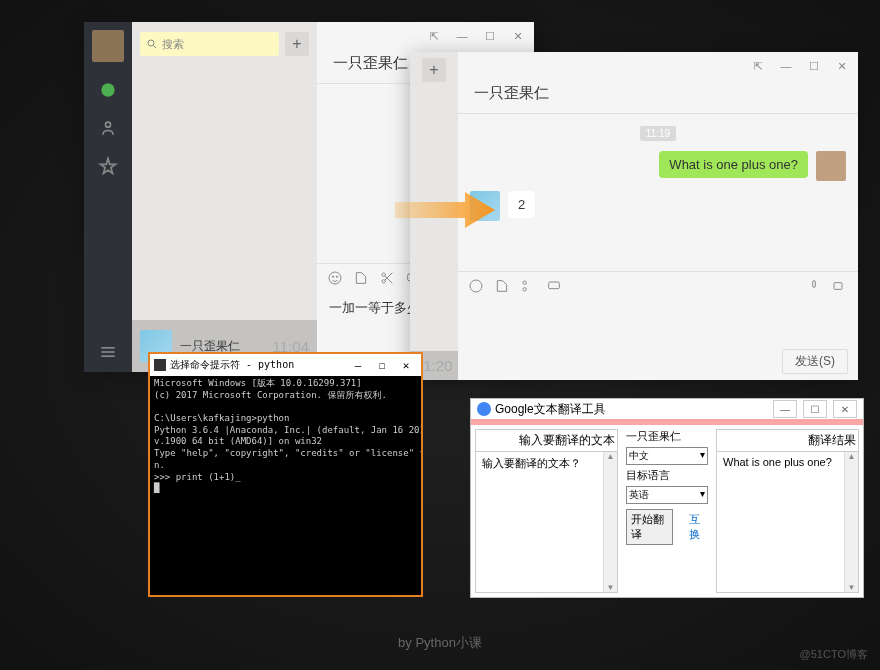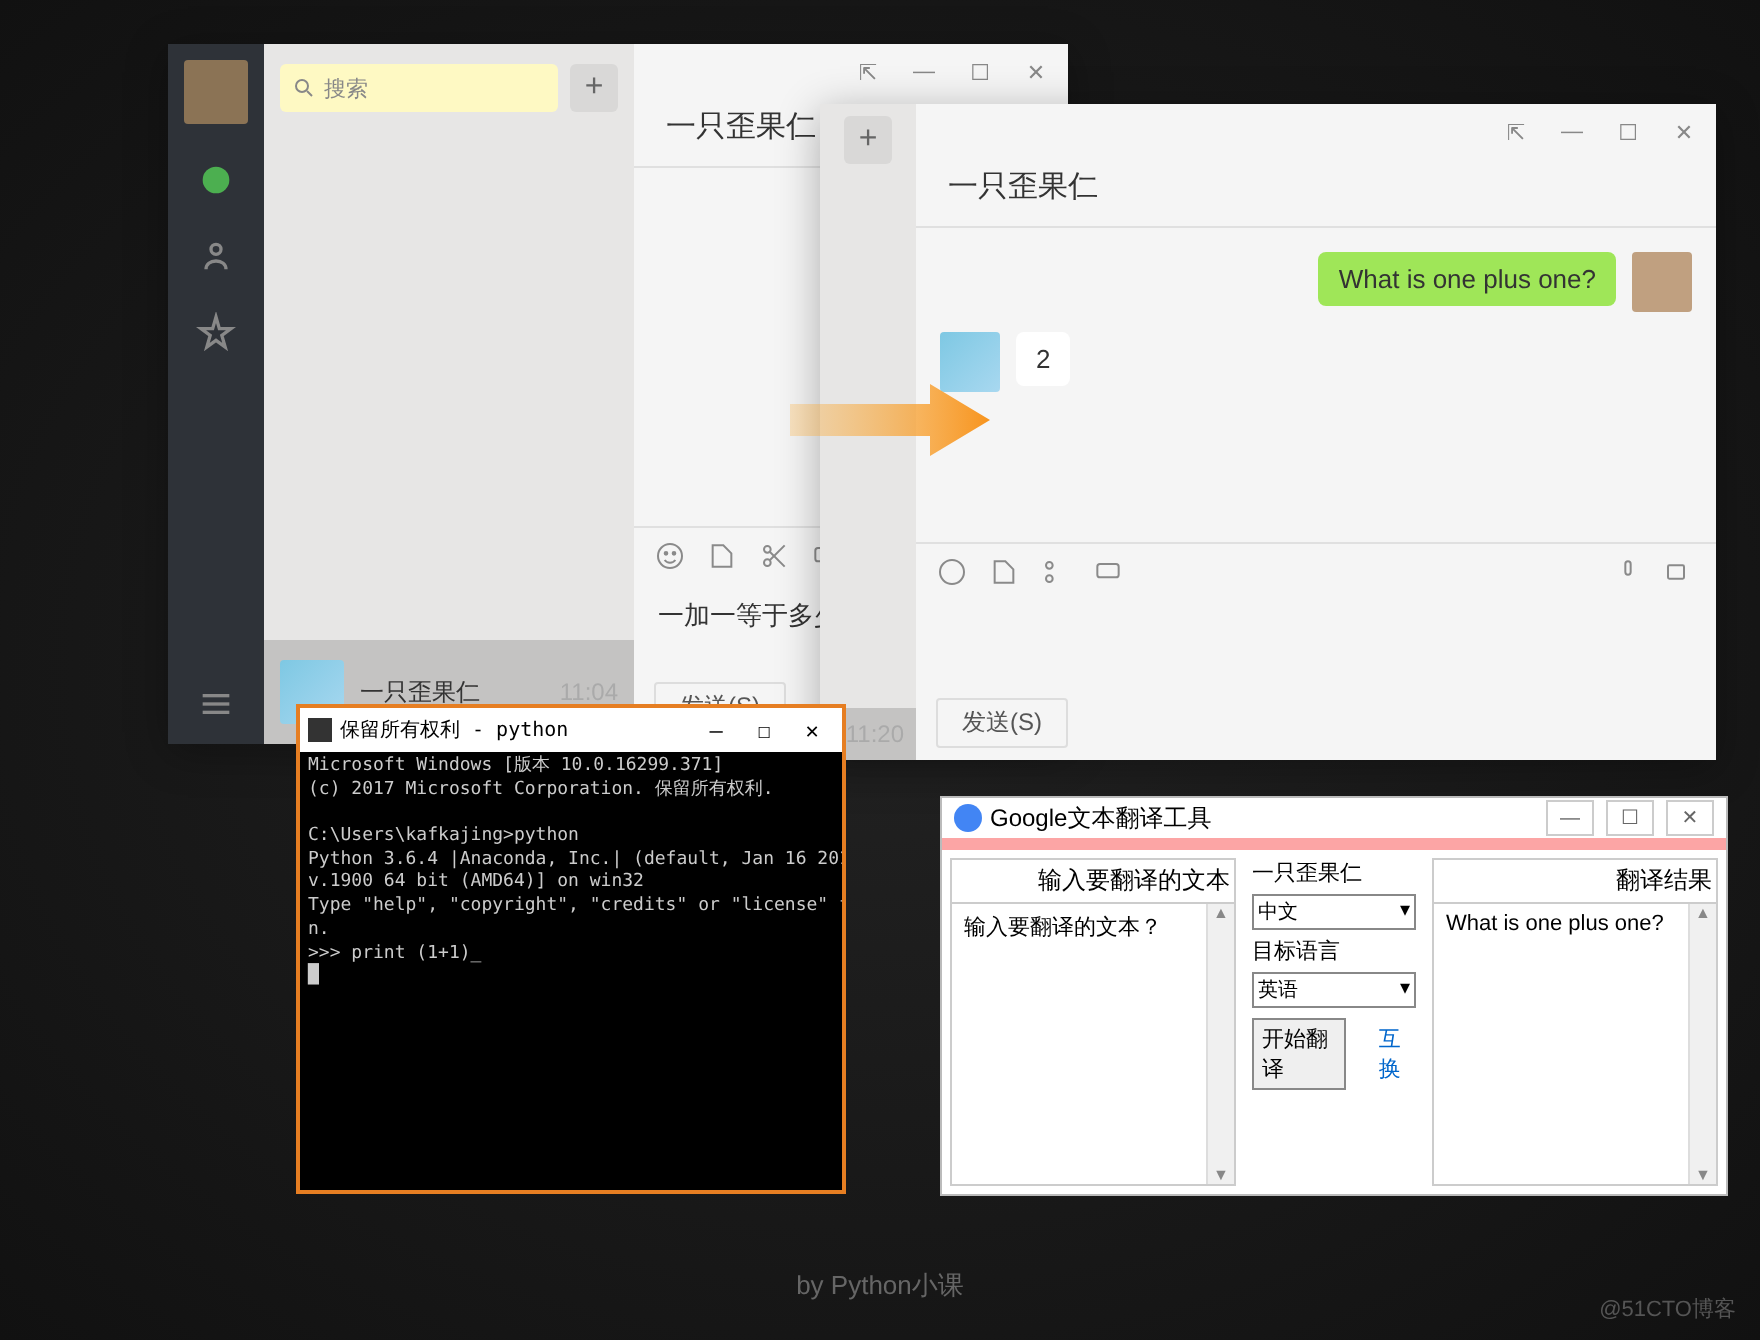--- a/index.html
+++ b/index.html
@@ -16,40 +16,40 @@
 .wc-menu { margin-top: auto; margin-bottom: 10px; }
 .wc-chatlist { width: 185px; background: #e7e6e5; display: flex; flex-direction: column; }
 .wc-search-row { display: flex; align-items: center; padding: 10px 8px; gap: 6px; }
 .wc-search { flex: 1; background: #fef9c3; border-radius: 3px; height: 24px; display: flex; align-items: center; padding: 0 6px; color: #888; font-size: 11px; }
 .wc-search svg { width: 12px; height: 12px; margin-right: 4px; }
 .wc-add { width: 24px; height: 24px; background: #d9d8d7; border-radius: 3px; display: flex; align-items: center; justify-content: center; color: #666; font-size: 16px; }
 .wc-chatitem { display: flex; align-items: center; padding: 10px 8px; gap: 8px; }
 .wc-chatitem.active { background: #c4c3c2; }
 .wc-chat-avatar { width: 32px; height: 32px; background: linear-gradient(135deg, #7ec8e3, #a8d8f0); border-radius: 2px; }
 .wc-chat-name { flex: 1; font-size: 12px; color: #333; }
-.wc-chat-time { font-size: 12px; color: #aaa; }
+.wc-chat-time { font-size: 15px; color: #aaa; }
 .wc-main { flex: 1; display: flex; flex-direction: column; background: #f5f5f5; }
 .wc-titlebar { height: 28px; display: flex; justify-content: flex-end; align-items: center; padding: 0 6px; gap: 8px; color: #888; font-size: 11px; }
 .wc-win-btn { width: 20px; height: 20px; display: flex; align-items: center; justify-content: center; cursor: pointer; }
 .wc-header { padding: 4px 16px 10px; font-size: 15px; color: #333; border-bottom: 1px solid #e0e0e0; }
 .wc-messages { flex: 1; padding: 12px; position: relative; }
 .wc-time-badge { background: #dadada; color: #fff; font-size: 10px; padding: 2px 6px; border-radius: 2px; display: inline-block; margin: 0 auto 10px; }
 .wc-time-wrap { text-align: center; }
 .wc-msg-row { display: flex; align-items: flex-start; margin-bottom: 10px; }
 .wc-msg-row.right { flex-direction: row-reverse; }
 .wc-msg-avatar { width: 30px; height: 30px; border-radius: 2px; flex-shrink: 0; }
 .wc-msg-avatar.bot { background: linear-gradient(135deg, #7ec8e3, #a8d8f0); }
 .wc-msg-avatar.user { background: #c0a080; }
 .wc-bubble { margin: 0 8px; padding: 6px 10px; background: #fff; border-radius: 4px; font-size: 13px; color: #333; }
 .wc-bubble.green { background: #9fe658; }
 .wc-toolbar { display: flex; align-items: center; padding: 6px 10px; gap: 10px; color: #8a8a8a; border-top: 1px solid #e0e0e0; }
 .wc-toolbar svg { width: 16px; height: 16px; }
 .wc-toolbar-right { margin-left: auto; display: flex; gap: 10px; }
 .wc-input-area { padding: 4px 12px; font-size: 13px; color: #333; min-height: 40px; }
-.wc-send-row { display: flex; padding: 6px 10px; }
+.wc-send-row { display: flex; justify-content: flex-end; padding: 6px 10px; }
 .wc-send { background: #f5f5f5; border: 1px solid #ddd; padding: 3px 12px; font-size: 12px; color: #555; border-radius: 2px; }
 
 
 .wechat-left { top: 22px; left: 84px; width: 450px; height: 350px; }
 
 .wechat-right { top: 52px; left: 410px; width: 448px; height: 328px; }
 
 
 .arrow { position: absolute; top: 190px; left: 395px; width: 100px; height: 40px; }
 
@@ -196,20 +196,21 @@
     </div>
     <div class="wc-main">
       <div class="wc-titlebar">
         <div class="wc-win-btn">⇱</div>
         <div class="wc-win-btn">—</div>
         <div class="wc-win-btn">☐</div>
         <div class="wc-win-btn">✕</div>
       </div>
       <div class="wc-header">一只歪果仁</div>
       <div class="wc-messages">
+        <div class="wc-time-wrap"><span class="wc-time-badge">11:19</span></div>
         <div class="wc-msg-row right">
           <div class="wc-msg-avatar user"></div>
           <div class="wc-bubble green">What is one plus one?</div>
         </div>
         <div class="wc-msg-row">
           <div class="wc-msg-avatar bot"></div>
           <div class="wc-bubble">2</div>
         </div>
       </div>
       <div class="wc-toolbar">
@@ -248,21 +249,21 @@
           <stop offset="0" stop-color="#fbb040" stop-opacity="0.3"></stop>
           <stop offset="1" stop-color="#f7941e"></stop>
         </linearGradient>
       </defs>
     <path d="M0 12 L70 12 L70 2 L100 20 L70 38 L70 28 L0 28 Z" fill="url(#g)"></path>
   </svg>
 
   <div class="terminal">
     <div class="term-title">
       <div class="term-title-icon"></div>
-      <div class="term-title-text">保留所有权利 - python</div>
+      <div class="term-title-text">选择命令提示符 - python</div>
       <div class="term-win-btns">
         <span>—</span>
         <span>☐</span>
         <span>✕</span>
       </div>
     </div>
     <div class="term-body">Microsoft Windows [版本 10.0.16299.371]
 (c) 2017 Microsoft Corporation. 保留所有权利.
 
 C:\Users\kafkajing&gt;python

